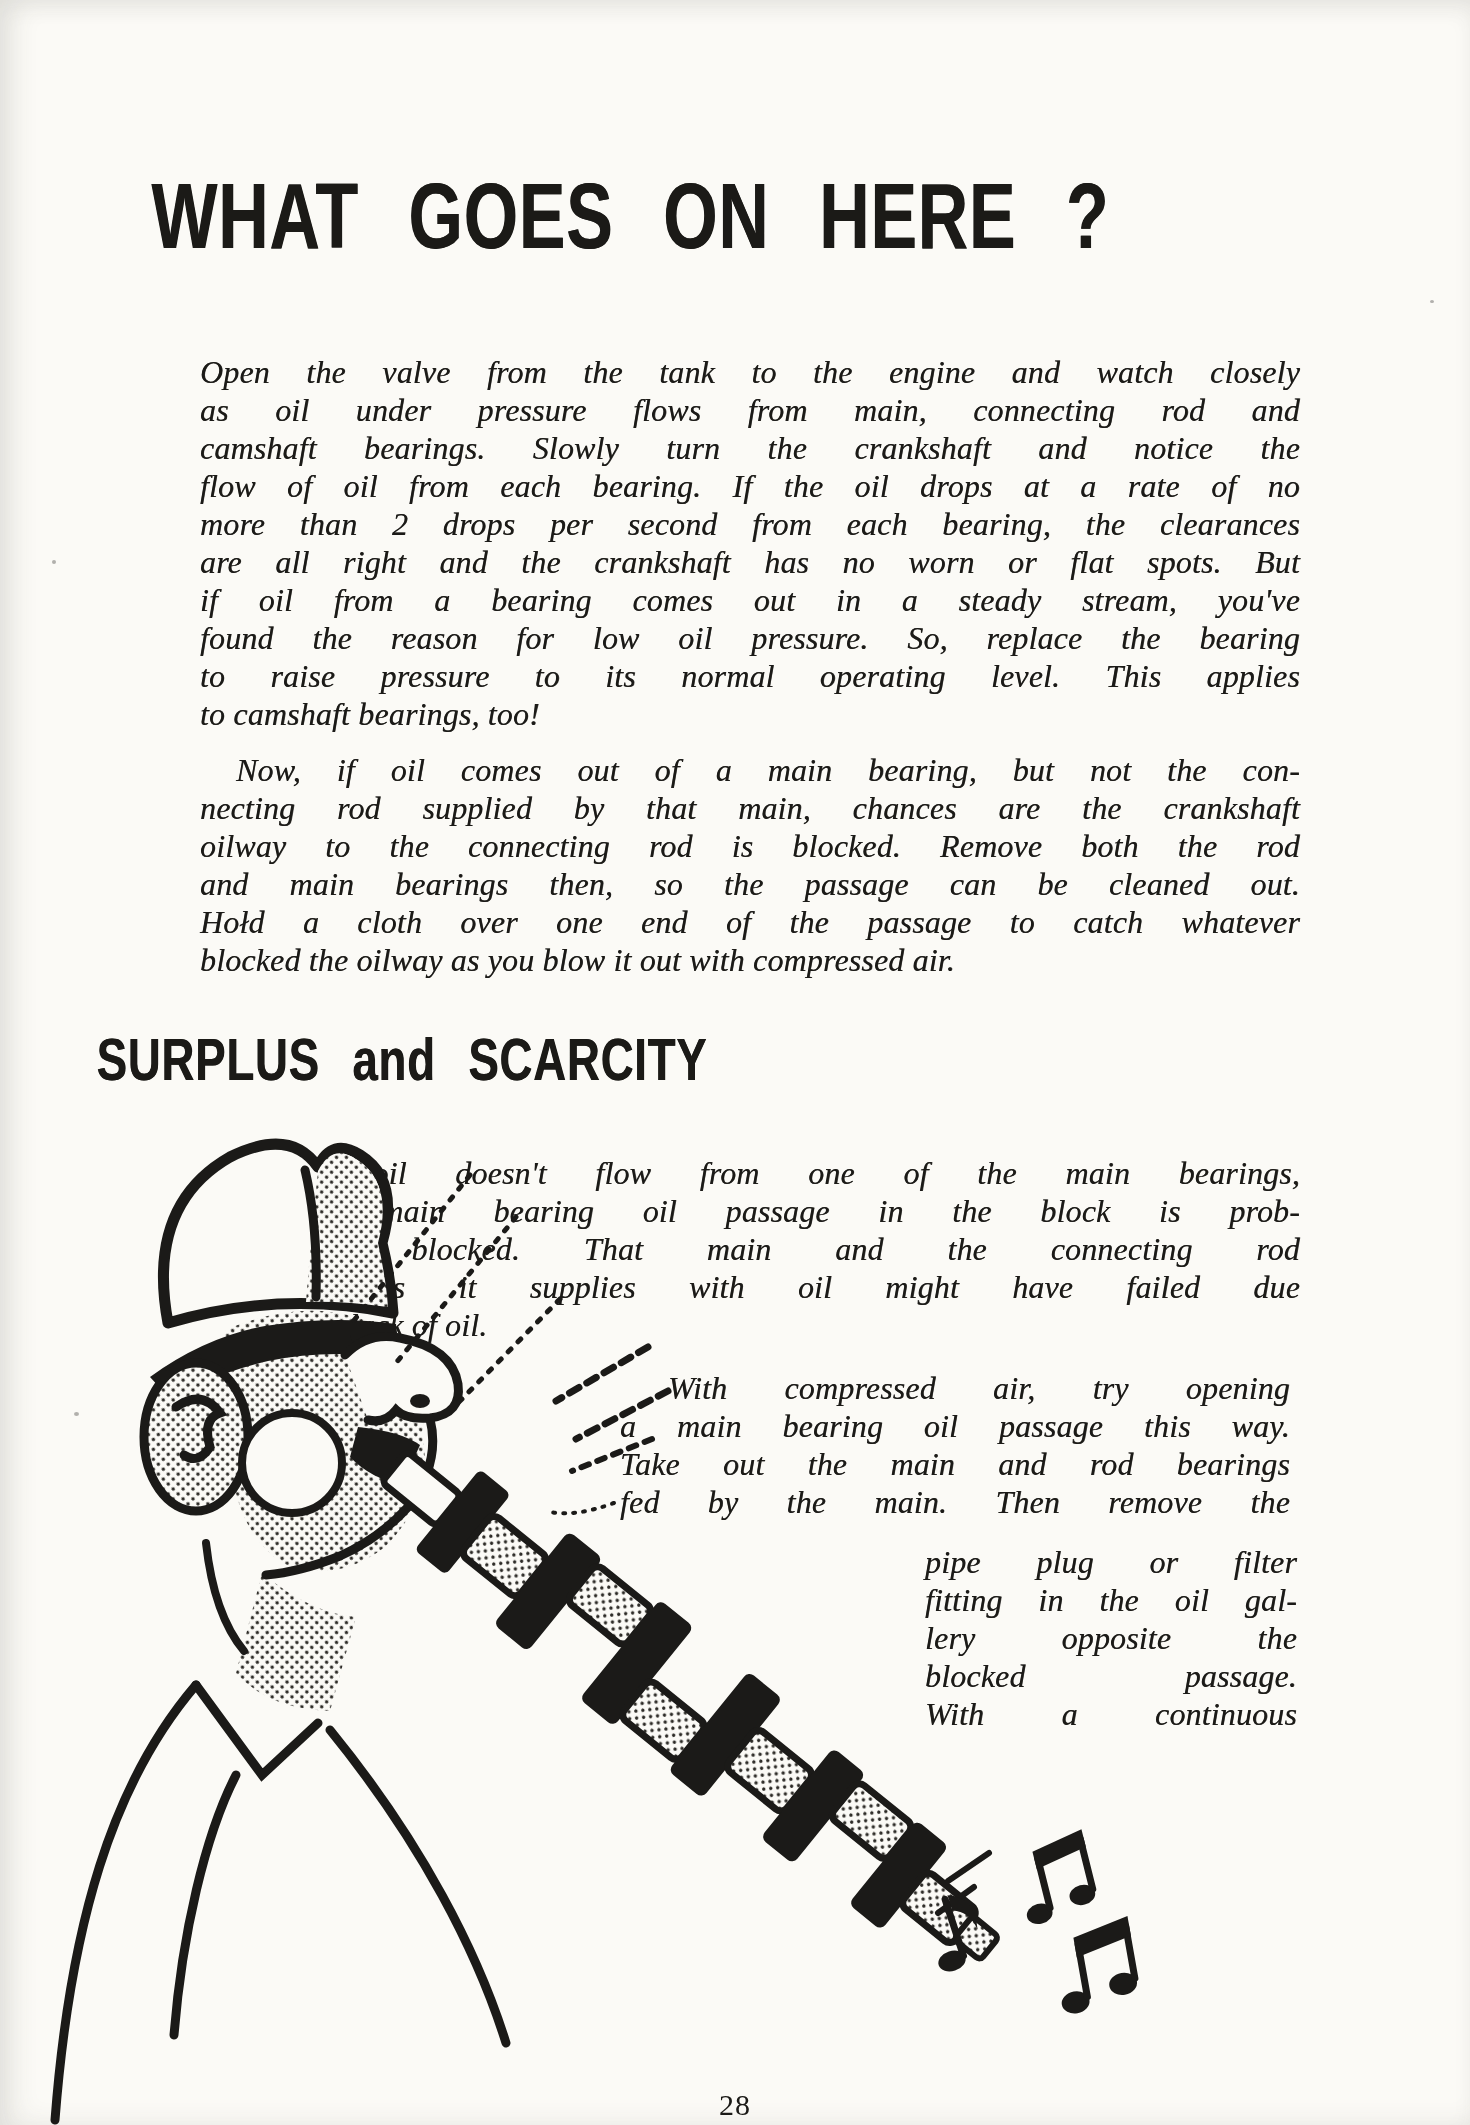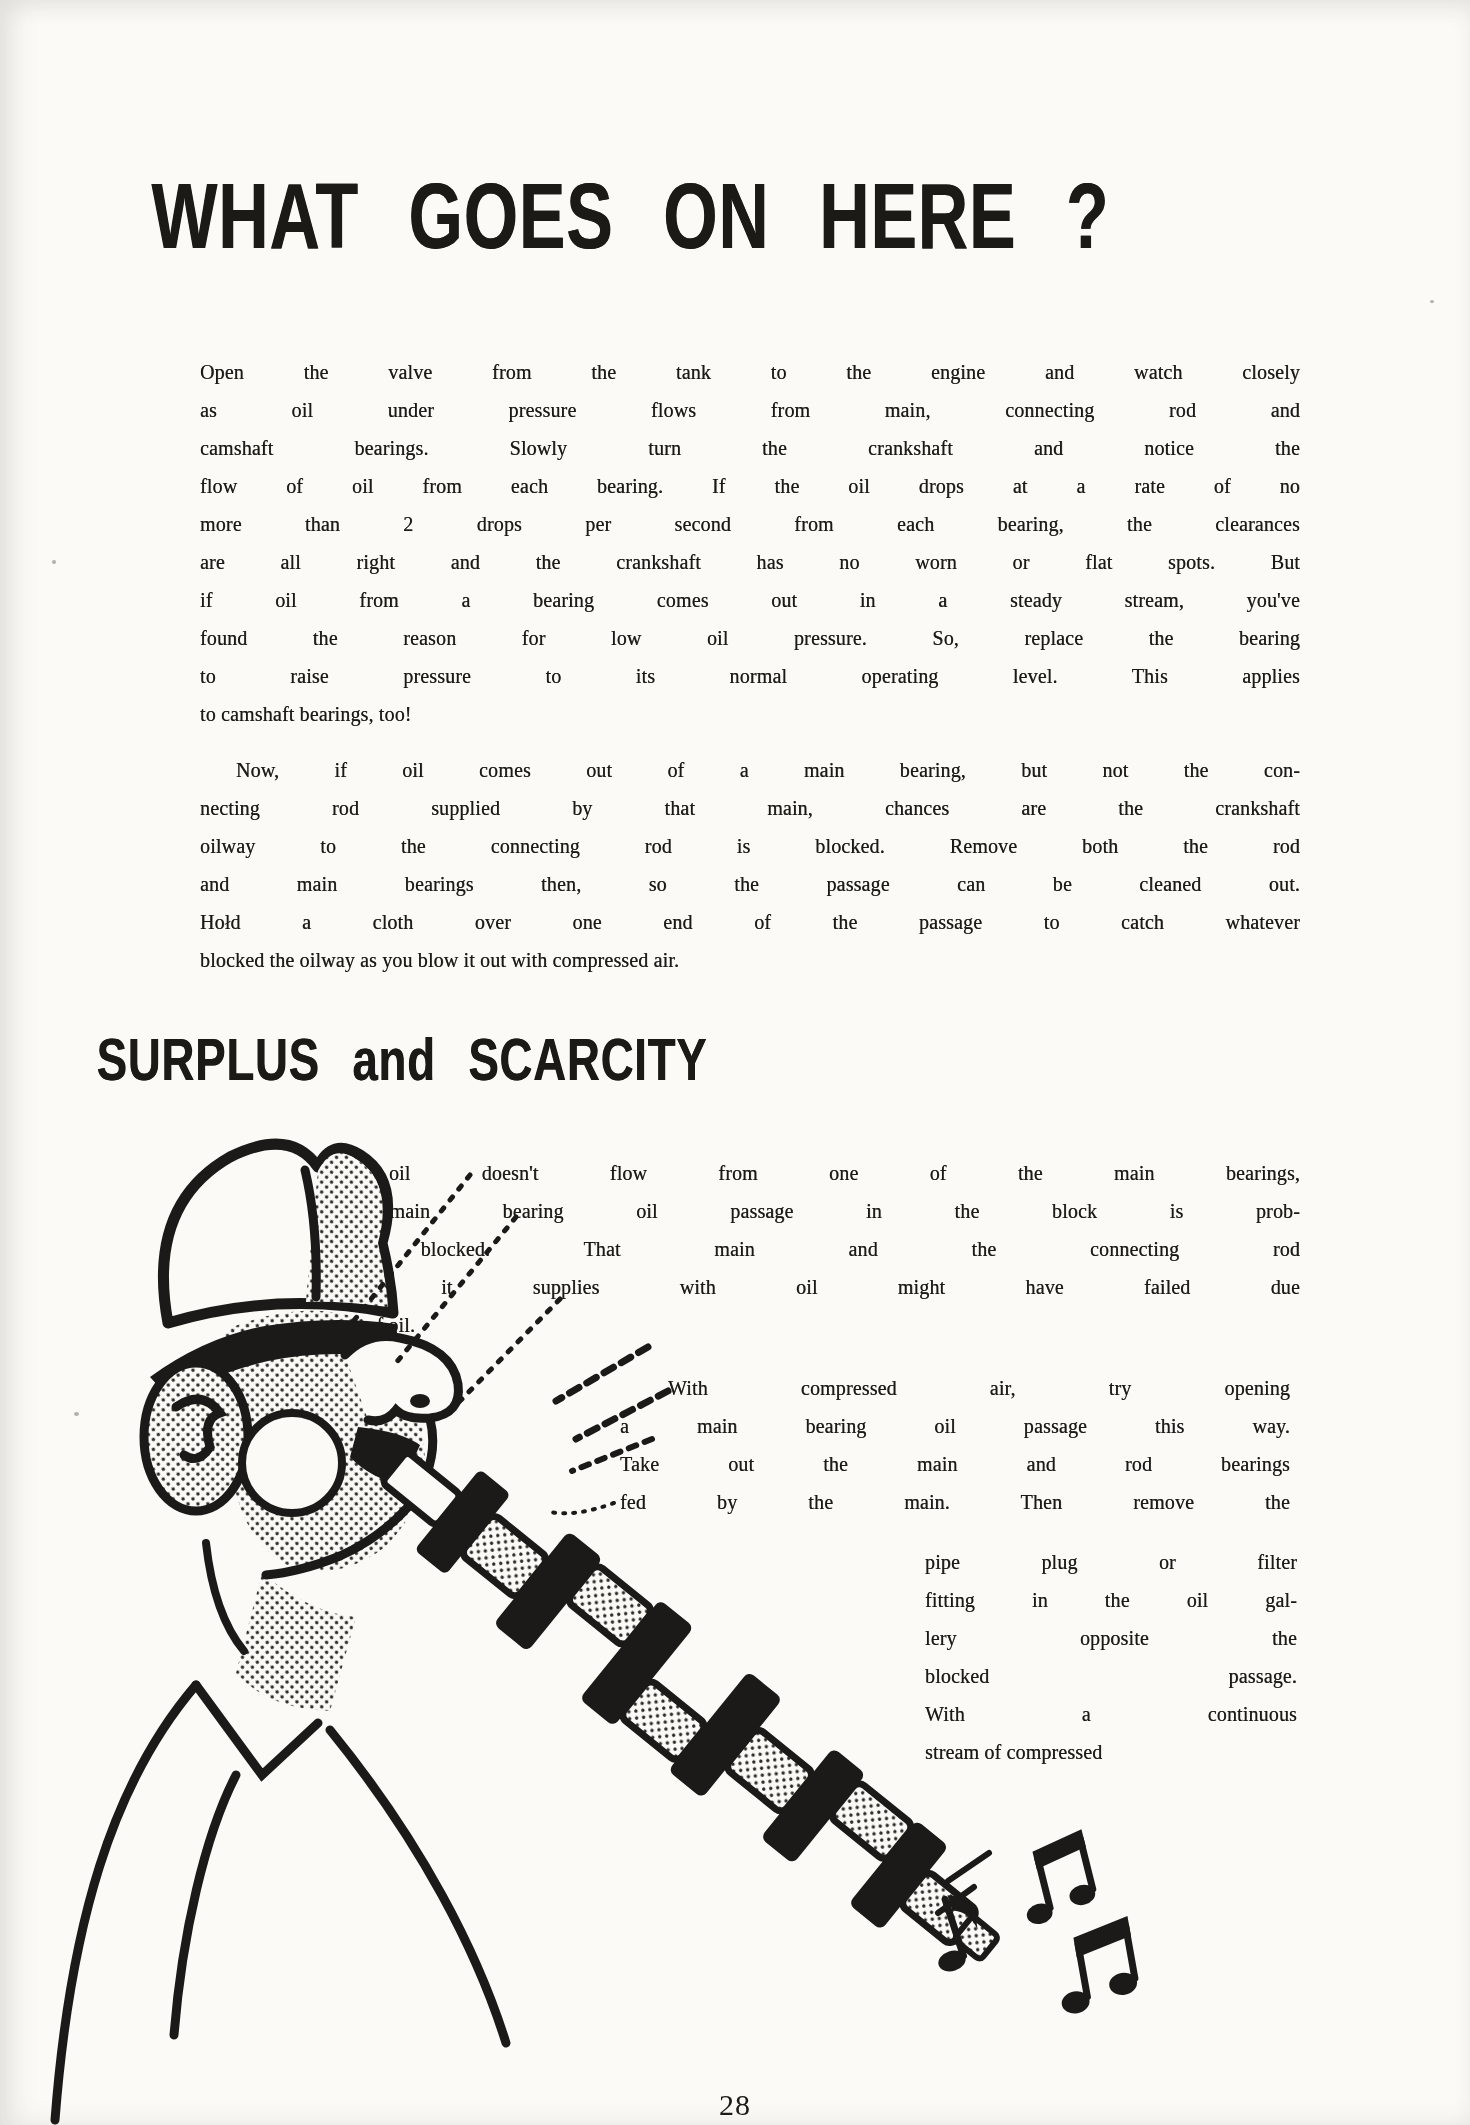--- a/index.html
+++ b/index.html
@@ -6,22 +6,22 @@
   html,body { margin:0; padding:0; background:#e9e8e4; }
   .page {
     position:relative; width:1470px; height:2125px; margin:0 auto;
     background:var(--paper);
     overflow:hidden;
     font-family:"Liberation Serif", serif;
     color:var(--ink);
     box-shadow: inset 14px 0 26px rgba(60,58,52,.10), inset 0 10px 20px rgba(60,58,52,.05);
   }
   .block { position:absolute; }
-  .body-text { font-size:20px; line-height:38px; letter-spacing:.15px;
-               text-shadow:.3px 0 0 rgba(27,26,23,.75); }
+  .body-text { font-size:32px; line-height:38px; letter-spacing:.15px;
+               text-shadow:.3px 0 0 rgba(27,26,23,.75);font-style:italic; }
   .jline { text-align:justify; text-align-last:justify; }
   .jline.last { text-align-last:left; }
   .ind36 { text-indent:36px; }
   .ind12 { text-indent:12px; }
   .ind48 { text-indent:48px; }
   .title { position:absolute; left:0; width:100%; text-align:left;
            font-family:"Liberation Sans", sans-serif; font-weight:700; line-height:1; }
   .title .inner { display:inline-block; transform:scaleX(.76); transform-origin:50% 50%;
                   letter-spacing:1px; word-spacing:.42em; white-space:nowrap;
                   text-shadow:.6px 0 0 var(--ink); }
@@ -86,21 +86,20 @@
     <div class="jline">Take out the main and rod bearings</div>
     <div class="jline">fed by the main. Then remove the</div>
   </div>
 
   <div class="block body-text" id="para4b">
     <div class="jline">pipe plug or filter</div>
     <div class="jline">fitting in the oil gal-</div>
     <div class="jline">lery opposite the</div>
     <div class="jline">blocked passage.</div>
     <div class="jline">With a continuous</div>
-    <div class="jline last">stream of compressed</div>
   </div>
 
   <svg id="art" viewBox="0 0 1470 1050" aria-hidden="true">
     <defs>
       <pattern id="ht" width="7" height="7" patternUnits="userSpaceOnUse" patternTransform="rotate(45)">
         <rect width="7" height="7" fill="#fbfaf6"></rect>
         <circle cx="2.2" cy="2.2" r="1.7" fill="#2c2a26"></circle>
       </pattern>
     </defs>
 

